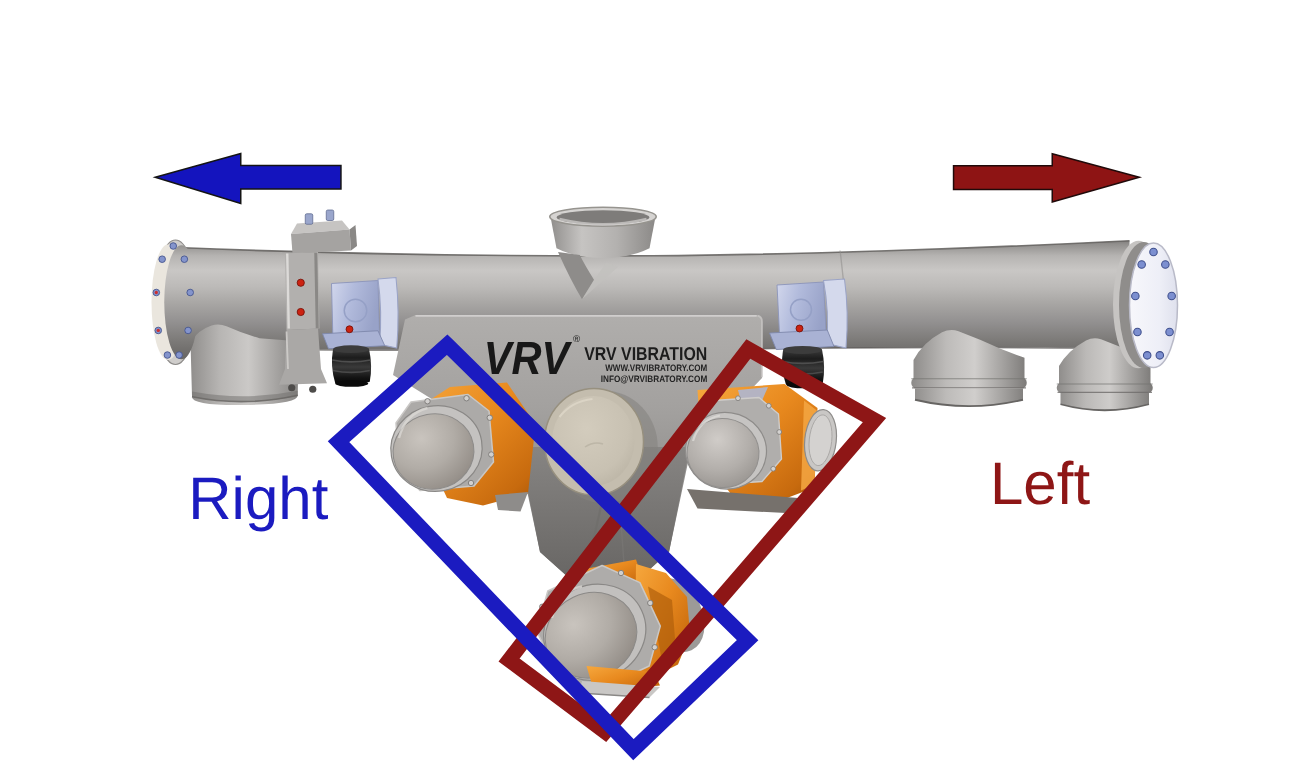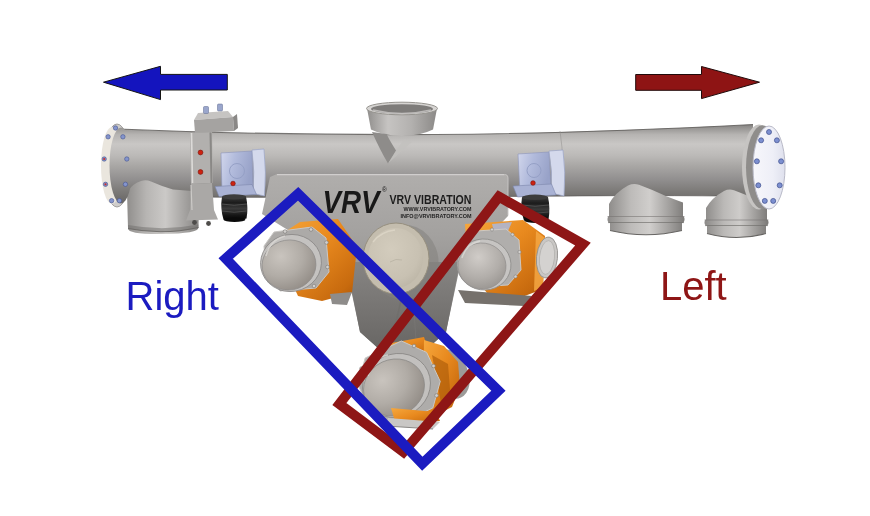--- a/index.html
+++ b/index.html
@@ -1,17 +1,17 @@
 <!DOCTYPE html>
 <html><head>
 <meta charset="utf-8">
 <style>
   html,body{margin:0;padding:0;background:#ffffff;}
   #stage{position:relative;width:870px;height:480px;background:#ffffff;overflow:hidden;
-         font-family:"Liberation Sans",sans-serif;}
+         font-family:"Liberation Sans",sans-serif;margin-top:36px;}
   #stage svg{display:block;}
   text{font-family:"Liberation Sans",sans-serif;}
 </style>
 </head>
 <body>
 
 <div id="stage">
 <svg width="870" height="516" viewBox="0 0 870 516">
   <defs>
     <linearGradient id="tubeGrad" gradientUnits="userSpaceOnUse" x1="0" y1="122" x2="0" y2="201">

